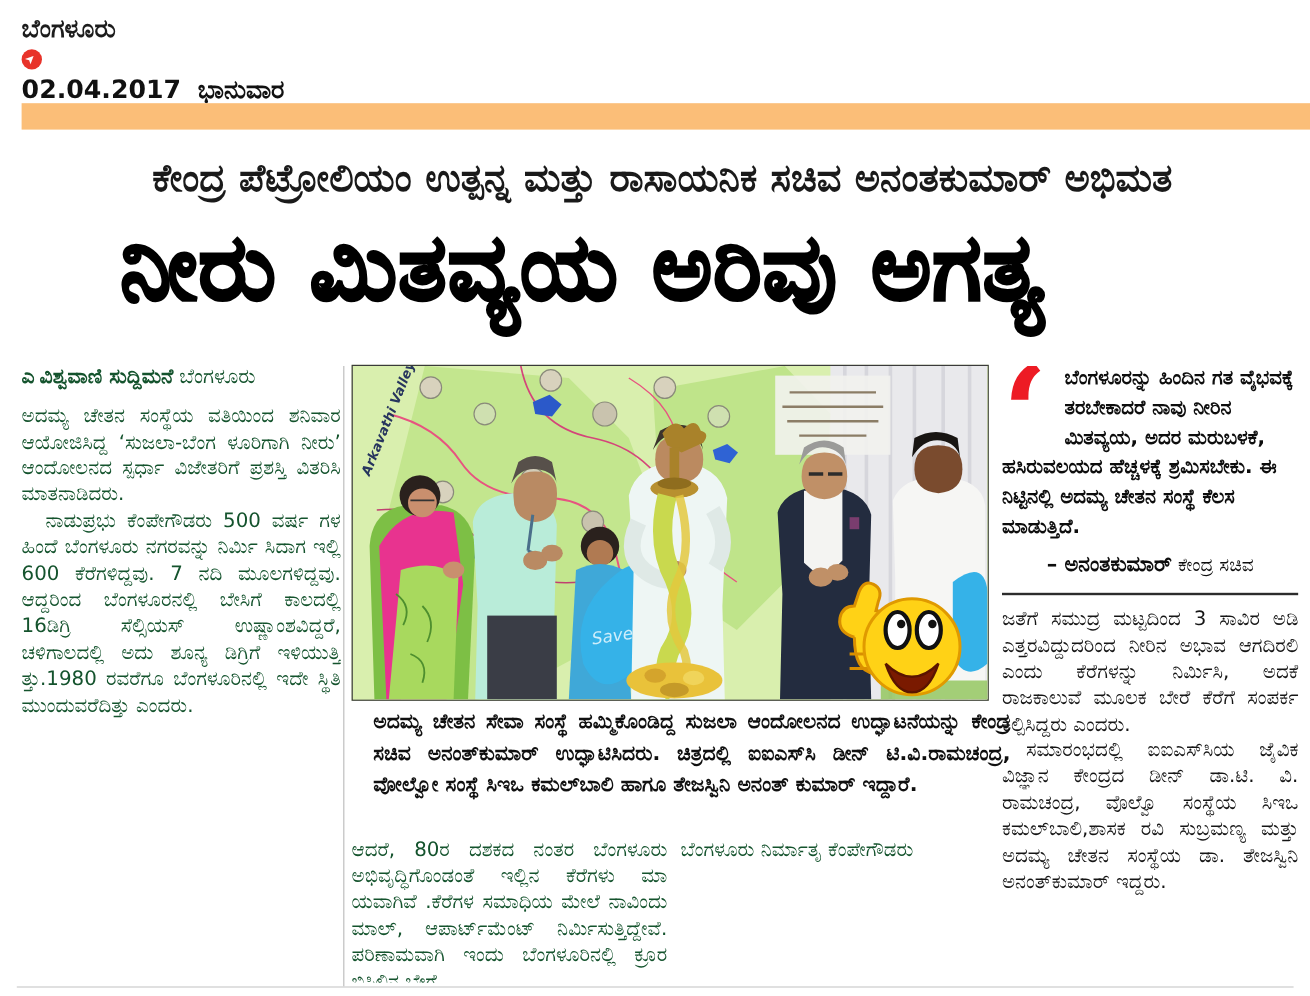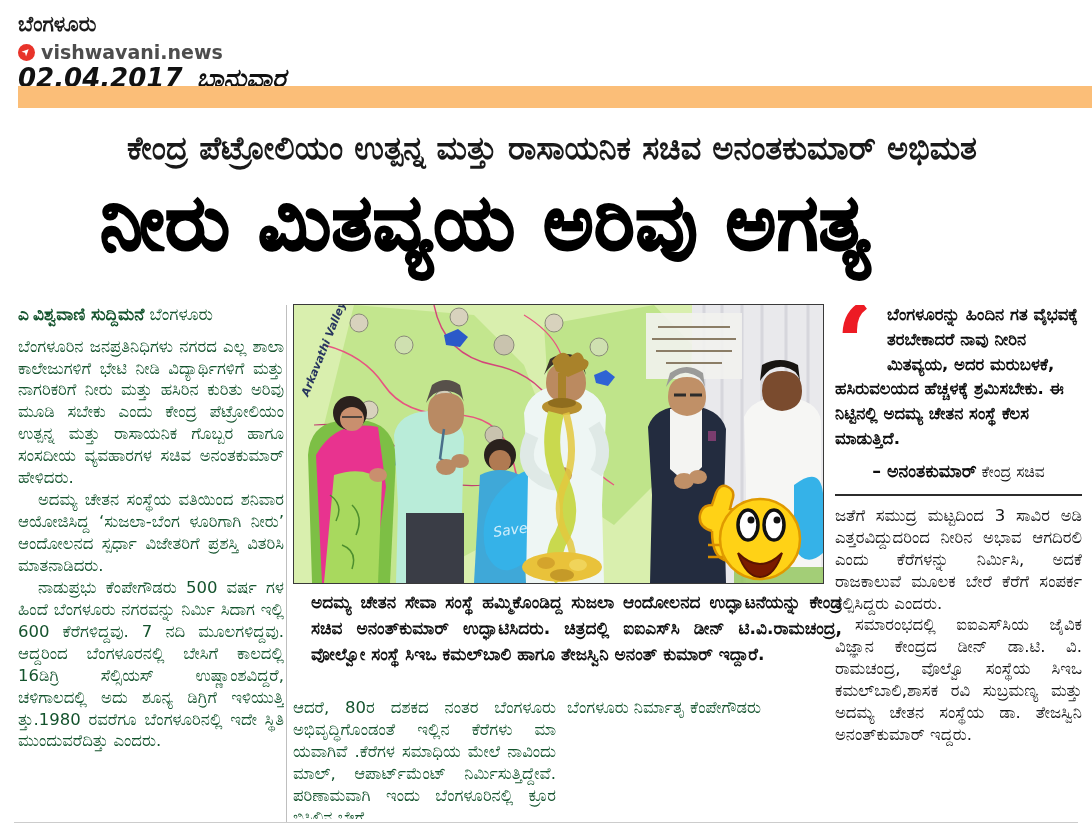--- a/index.html
+++ b/index.html
@@ -11,21 +11,21 @@
   }
   .abs { position:absolute; }
 
   
   .m-city   { left:18px; top:12px; font-size:21px; font-weight:bold; color:#1c1c1c; }
   .m-site   { left:18px; top:41px; font-size:19px; font-weight:bold; color:#4d4d4d; display:flex; align-items:center; gap:6px;}
   .site-ico { width:17px; height:17px; border-radius:50%; background:#e8332a; color:#fff;
               display:inline-flex; align-items:center; justify-content:center;
               font-size:10px; line-height:1; }
   .site-ico span{ transform:rotate(-45deg); display:block; }
-  .m-date   { left:18px; top:63px; font-size:26px; font-weight:bold; color:#111;font-style:italic; }
+  .m-date   { left:18px; top:63px; font-size:21px; font-weight:bold; color:#111; }
   .m-date .day { margin-left:14px; }
   .accent-bar { left:18px; top:86px; width:1074px; height:22px; background:#fbbe78; }
 
   
   .kicker   { left:0; top:129px; width:1092px; text-align:center;
               font-size:32px; font-weight:bold; color:#1a1a1a; letter-spacing:0;padding-left:12px; }
   .headline { left:0; top:178px; width:971px; text-align:center;
               font-size:76px; font-weight:bold; color:#000;
               -webkit-text-stroke:2px #000; letter-spacing:1px; white-space:nowrap; }
 
@@ -70,37 +70,35 @@
 </style>
 </head>
 <body>
 
 <div class="abs m-city">ಬೆಂಗಳೂರು</div>
 
 <div class="abs m-site">
   <span class="site-ico">
       <span>➤</span>
     </span>
-  <span>vishwavani.news</span>
 </div>
 
 <div class="abs m-date">
   <span>02.04.2017</span><span class="day">ಭಾನುವಾರ</span>
 </div>
 
 <div class="abs accent-bar"></div>
 
 <div class="abs kicker">ಕೇಂದ್ರ ಪೆಟ್ರೋಲಿಯಂ ಉತ್ಪನ್ನ ಮತ್ತು ರಾಸಾಯನಿಕ ಸಚಿವ ಅನಂತಕುಮಾರ್ ಅಭಿಮತ</div>
 <div class="abs headline">ನೀರು ಮಿತವ್ಯಯ ಅರಿವು ಅಗತ್ಯ</div>
 
 <div class="abs col left-col">
   <div class="byline">
     <span class="glyph">ಎ</span><span class="agency">ವಿಶ್ವವಾಣಿ ಸುದ್ದಿಮನೆ</span><span class="place">ಬೆಂಗಳೂರು</span>
   </div>
-  <p>ಬೆಂಗಳೂರಿನ ಜನಪ್ರತಿನಿಧಿಗಳು ನಗರದ ಎಲ್ಲ ಶಾಲಾ ಕಾಲೇಜುಗಳಿಗೆ ಭೇಟಿ ನೀಡಿ ವಿದ್ಯಾರ್ಥಿಗಳಿಗೆ ಮತ್ತು ನಾಗರಿಕರಿಗೆ ನೀರು ಮತ್ತು ಹಸಿರಿನ ಕುರಿತು ಅರಿವು ಮೂಡಿ ಸಬೇಕು ಎಂದು ಕೇಂದ್ರ ಪೆಟ್ರೋಲಿಯಂ ಉತ್ಪನ್ನ ಮತ್ತು ರಾಸಾಯನಿಕ ಗೊಬ್ಬರ ಹಾಗೂ ಸಂಸದೀಯ ವ್ಯವಹಾರಗಳ ಸಚಿವ ಅನಂತಕುಮಾರ್ ಹೇಳಿದರು.</p>
   <p>ಅದಮ್ಯ ಚೇತನ ಸಂಸ್ಥೆಯ ವತಿಯಿಂದ ಶನಿವಾರ ಆಯೋಜಿಸಿದ್ದ ‘ಸುಜಲಾ-ಬೆಂಗ ಳೂರಿಗಾಗಿ ನೀರು’ ಆಂದೋಲನದ ಸ್ಪರ್ಧಾ ವಿಜೇತರಿಗೆ ಪ್ರಶಸ್ತಿ ವಿತರಿಸಿ ಮಾತನಾಡಿದರು.</p>
   <p>ನಾಡುಪ್ರಭು ಕೆಂಪೇಗೌಡರು 500 ವರ್ಷ ಗಳ ಹಿಂದೆ ಬೆಂಗಳೂರು ನಗರವನ್ನು ನಿರ್ಮಿ ಸಿದಾಗ ಇಲ್ಲಿ 600 ಕೆರೆಗಳಿದ್ದವು. 7 ನದಿ ಮೂಲಗಳಿದ್ದವು. ಆದ್ದರಿಂದ ಬೆಂಗಳೂರನಲ್ಲಿ ಬೇಸಿಗೆ ಕಾಲದಲ್ಲಿ 16ಡಿಗ್ರಿ ಸೆಲ್ಸಿಯಸ್ ಉಷ್ಣಾಂಶವಿದ್ದರೆ, ಚಳಿಗಾಲದಲ್ಲಿ ಅದು ಶೂನ್ಯ ಡಿಗ್ರಿಗೆ ಇಳಿಯುತ್ತಿ ತ್ತು.1980 ರವರೆಗೂ ಬೆಂಗಳೂರಿನಲ್ಲಿ ಇದೇ ಸ್ಥಿತಿ ಮುಂದುವರೆದಿತ್ತು ಎಂದರು.</p>
 </div>
 
 <div class="abs v-rule"></div>
 
 <div class="abs photo">
   <svg width="529" height="278" viewBox="0 0 529 278" xmlns="http://www.w3.org/2000/svg">
 
     <rect x="0" y="0" width="529" height="278" fill="#d9efae"></rect>

